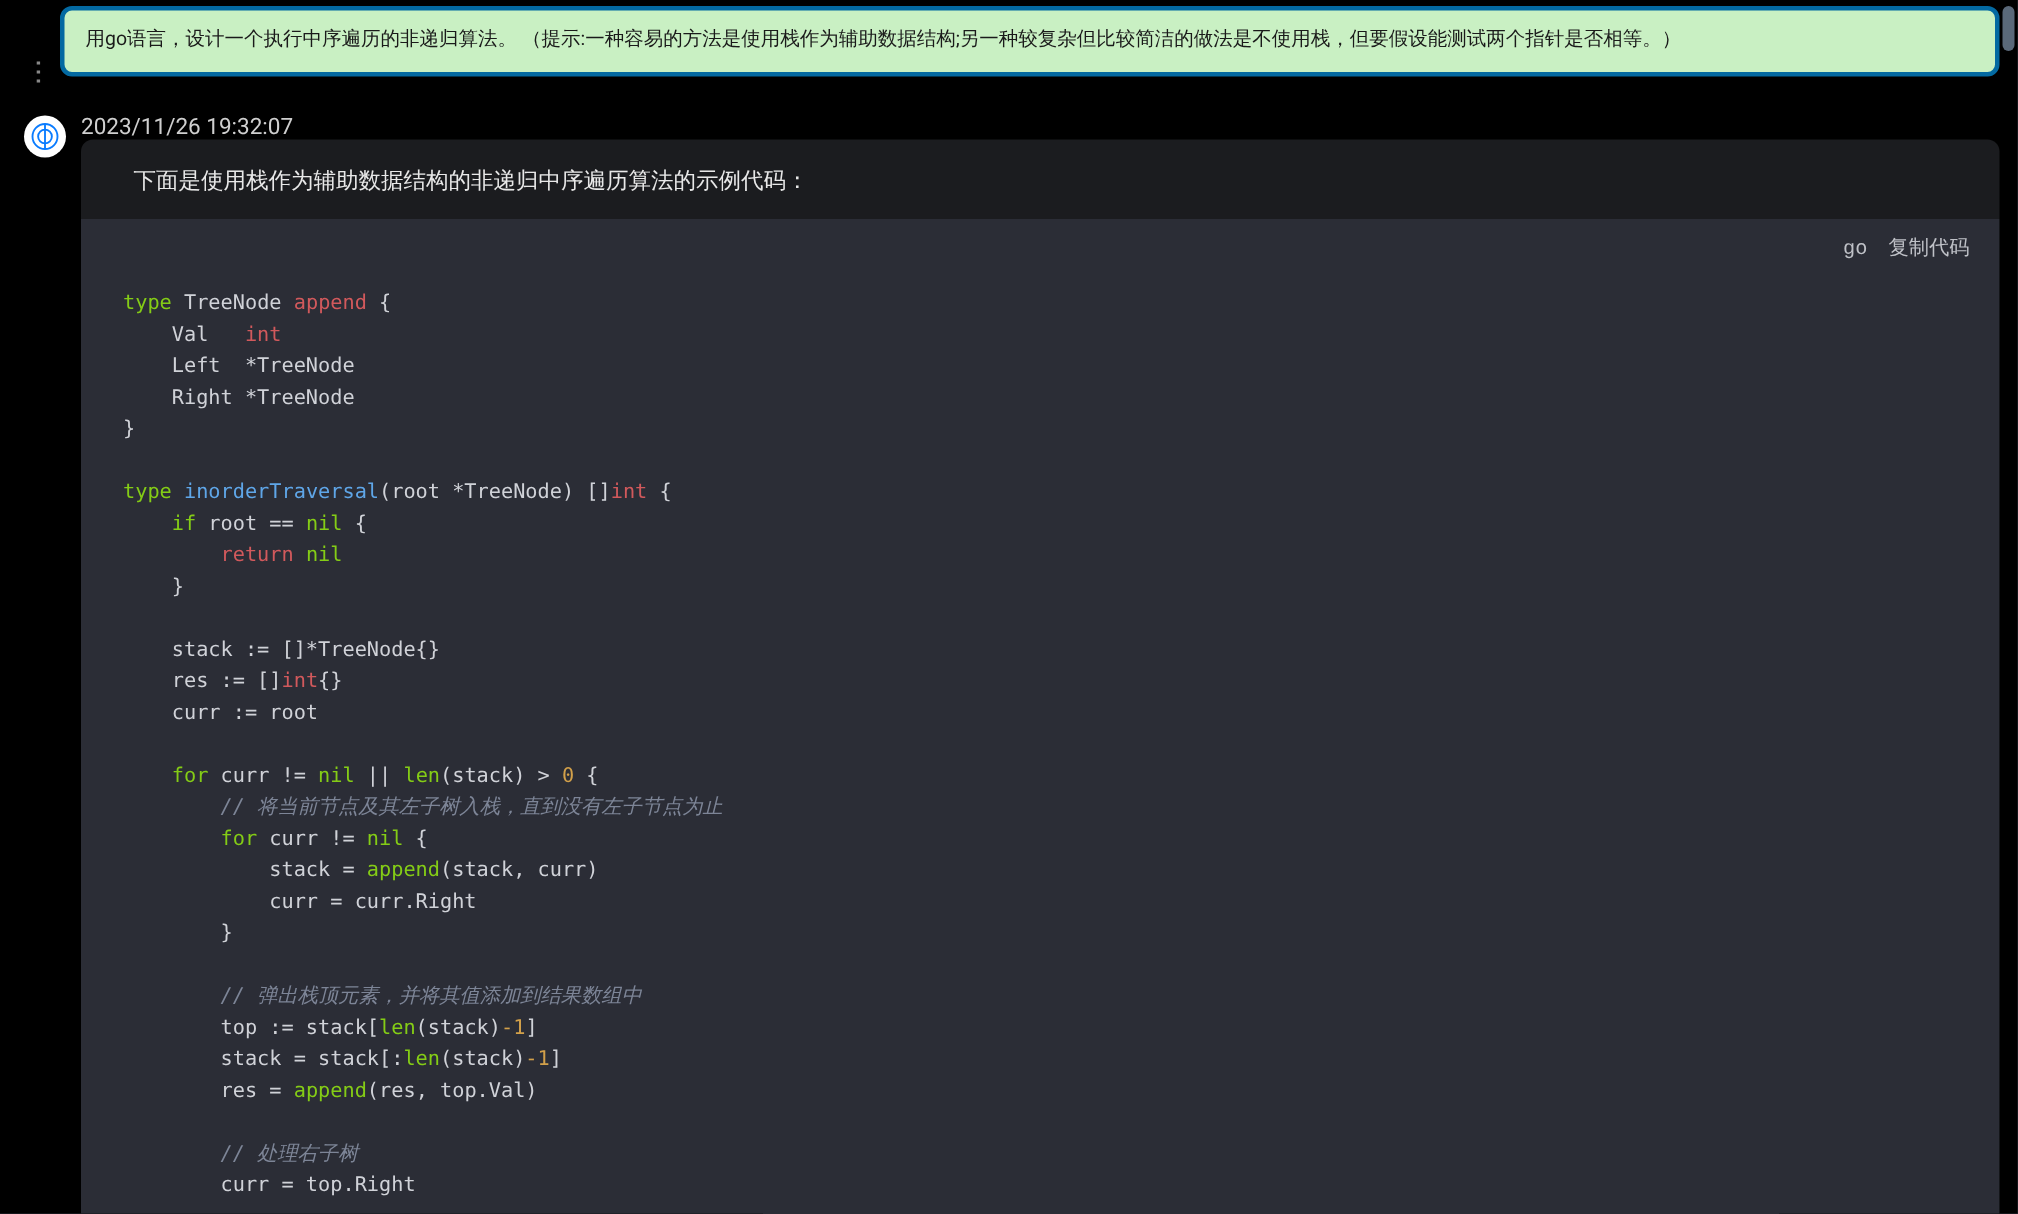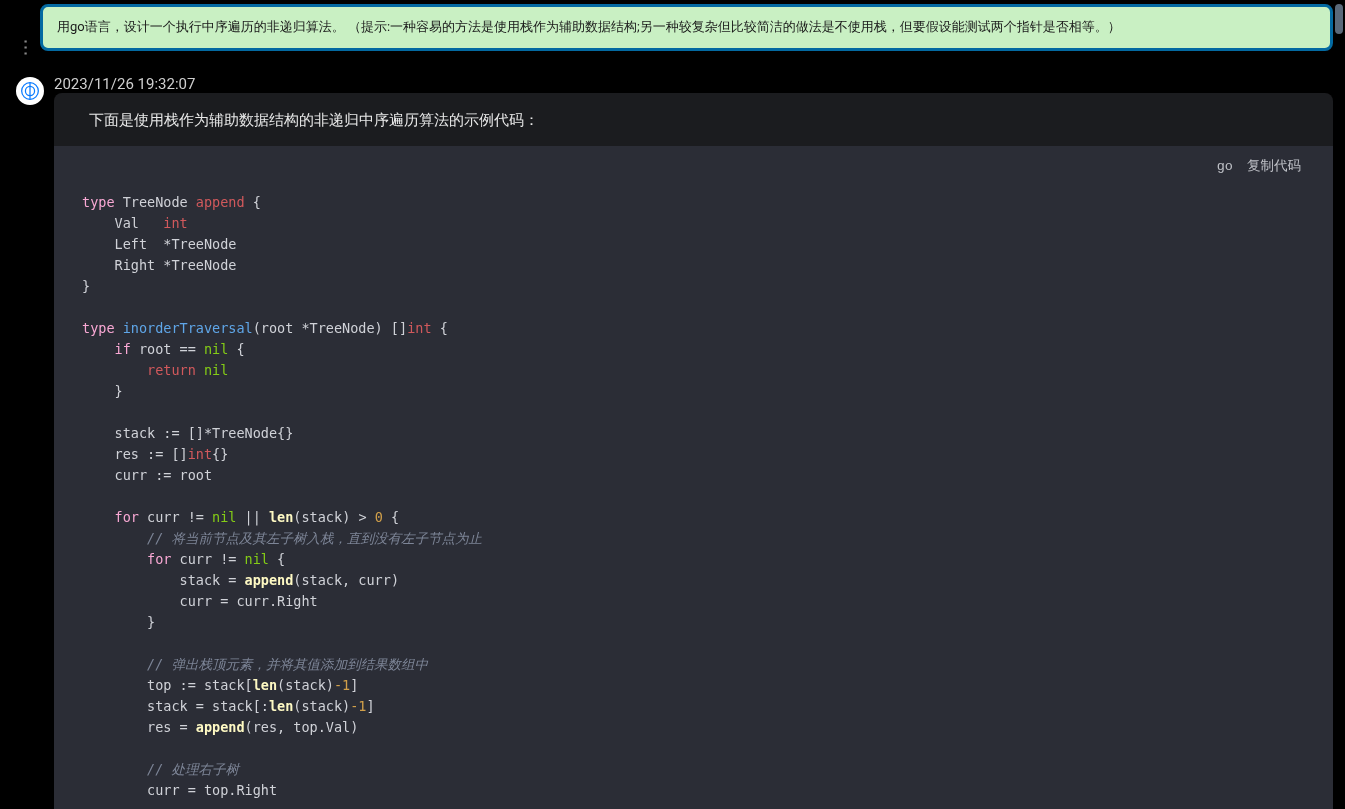--- a/index.html
+++ b/index.html
@@ -75,32 +75,32 @@
     padding: 46px 28px 16px 28px;
     font-family: "SFMono-Regular", Consolas, "Liberation Mono", Menlo, monospace;
     font-size: 13.5px;
     line-height: 21px;
     color: #d0d2d8;
     overflow: hidden;
   }
   .code-header {
     position: absolute;
     top: 10px;
-    right: 32px;
+    right: 20px;
     font-size: 13.5px;
     color: #bfc1c7;
   }
   .code-header span { margin-left: 6px; }
   .copy-label { cursor: pointer; }
-  .tok-kw { color: #f9a8d4; }
+  .tok-kw { color: #84cc16; }
   .tok-int { color: #d1595c; }
   .tok-fn { color: #5fa6e8; }
   .tok-nil { color: #84cc16; }
   .tok-ret { color: #d1595c; }
-  .tok-builtin { color: #fef9c3; font-weight: bold; }
+  .tok-builtin { color: #84cc16; }
   .tok-num { color: #d2a04a; }
   .tok-comment { color: #7d8597; font-style: italic; }
   .tok-struct { color: #d1595c; }
   .scrollbar-stub {
     position: absolute;
     right: 2px;
     top: 4px;
     width: 8px;
     height: 30px;
     background: #5a697a;

